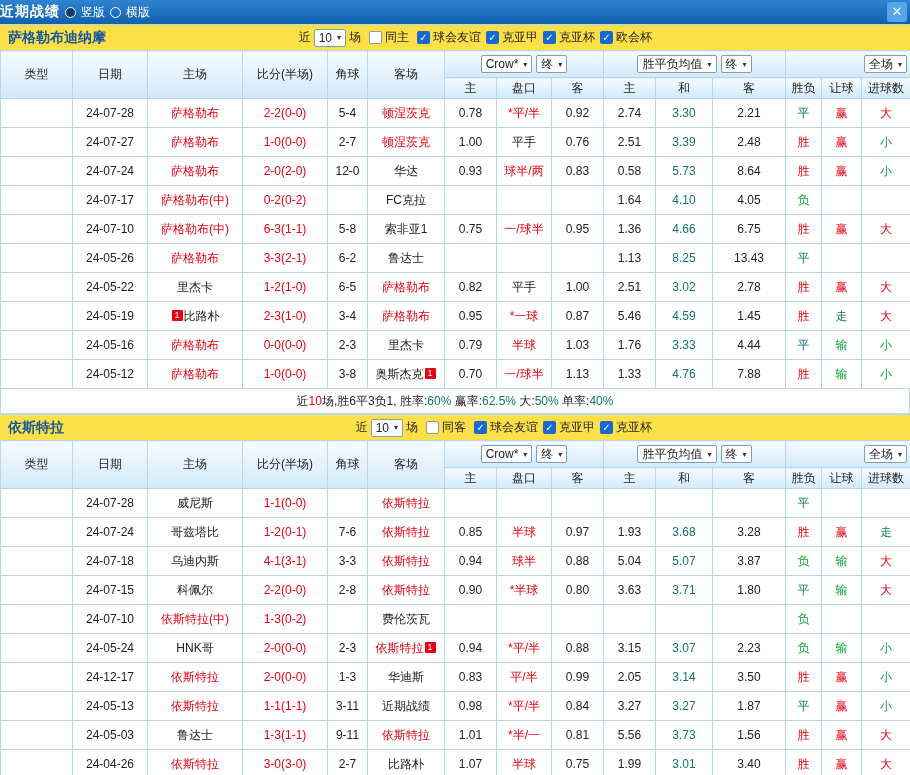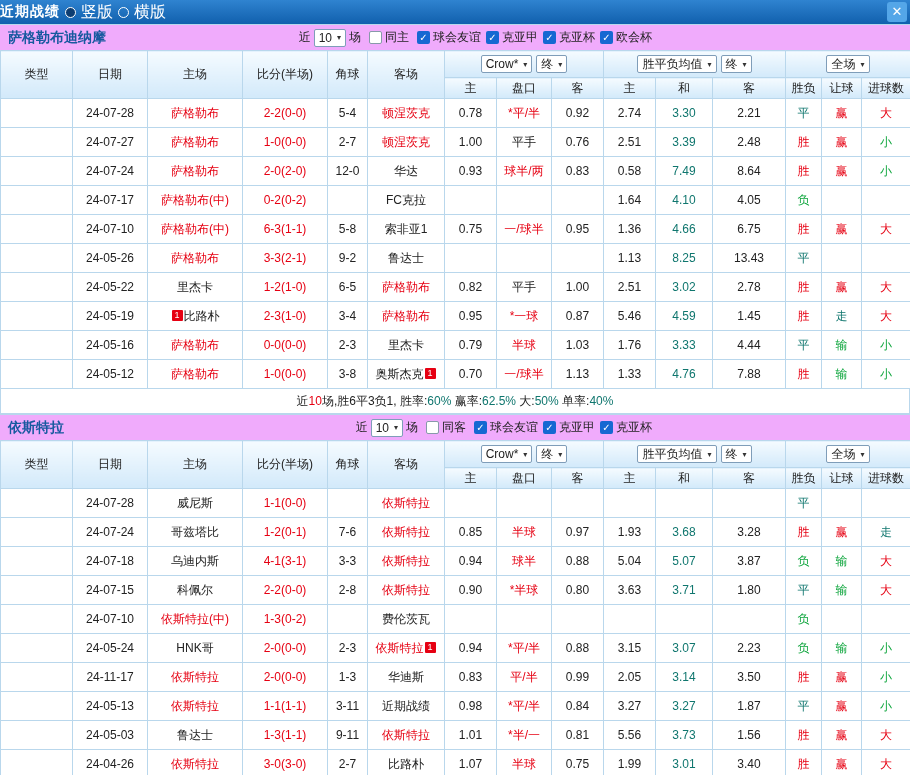--- a/index.html
+++ b/index.html
@@ -4,43 +4,43 @@
 <style>
   html,body{margin:0;padding:0;}
   body{width:910px;background:#fff;font-family:"Liberation Sans","DejaVu Sans",sans-serif;font-size:12px;color:#222;}
 
   
   .titlebar{height:24px;background:linear-gradient(180deg,#2f83d0,#1160ad);display:flex;align-items:center;position:relative;}
   .title-center{flex:1;display:flex;align-items:center;justify-content:flex-start;gap:5px;color:#fff;}
   .page-title{font-size:14px;font-weight:bold;letter-spacing:1px;}
   .radio{width:11px;height:11px;border-radius:50%;border:1px solid #fff;background:transparent;display:inline-block;box-sizing:border-box;}
   .radio.selected{background:#0d3d71;}
-  .radio-label{font-size:16px;color:#fff;cursor:pointer;}
+  .radio-label{font-size:12px;color:#fff;cursor:pointer;}
   .close-btn{position:absolute;right:3px;top:2px;width:20px;height:20px;background:#54a6e8;border-radius:3px;color:#fff;font-size:13px;font-weight:bold;text-align:center;line-height:20px;cursor:pointer;}
 
   
-  .team-bar{height:25px;background:#f0abfc;display:flex;align-items:center;padding:0 8px;border-top:1px solid #b9d7ec;}
+  .team-bar{height:25px;background:#fde047;display:flex;align-items:center;padding:0 8px;border-top:1px solid #b9d7ec;}
   .team-name{font-size:14px;font-weight:bold;color:#17599f;}
   .filters{display:flex;align-items:center;margin-left:auto;margin-right:250px;gap:3px;}
   .flt-label{font-size:12px;}
   .mini-select{display:inline-flex;align-items:center;justify-content:space-between;gap:5px;background:#fff;border:1px solid #7f9db9;border-radius:2px;height:18px;padding:0 4px;font-size:12px;cursor:pointer;box-sizing:border-box;}
   .mini-select .arrow{font-size:8px;color:#333;}
   .chk-item{display:inline-flex;align-items:center;gap:3px;margin-left:5px;cursor:pointer;}
   .chk{width:13px;height:13px;border-radius:2px;display:inline-flex;align-items:center;justify-content:center;box-sizing:border-box;}
   .chk.checked{background:#1668d2;color:#fff;font-size:10px;}
   .chk.unchecked{background:#fff;border:1px solid #8899aa;}
 
   
   table.grid{width:910px;border-collapse:collapse;table-layout:fixed;}
   .grid th,.grid td{border:1px solid #b9d7ec;text-align:center;overflow:hidden;white-space:nowrap;padding:0;}
   .grid thead th{background:linear-gradient(180deg,#f5fbff,#d2e9fa);font-weight:normal;font-size:12px;color:#222;}
   tr.hdr-top th{height:26px;}
   tr.hdr-sub th{height:20px;}
   .sel-wrap{display:flex;align-items:center;justify-content:center;gap:4px;padding:0 3px;}
-  .sel-wrap.right{justify-content:center;}
+  .sel-wrap.right{justify-content:flex-end;}
   .grid tbody td{height:28px;font-size:12px;background:#fff;}
   td.comp{color:#fff;}
   .comp-friendly{background:#00a89c;}
   .comp-league{background:#f09d3e;}
   .comp-cup{background:#4080d8;}
   .c-red{color:#e60012;}
   .c-blue{color:#0f766e;}
   .c-green{color:#0da53c;}
   .c-black{color:#222;}
   .badge1{display:inline-block;background:#e60012;color:#fff;font-size:9px;line-height:11px;height:11px;min-width:9px;padding:0 1px;border-radius:1px;margin:0 1px;vertical-align:2px;}
@@ -201,21 +201,21 @@
           <td class="comp comp-friendly">球会友谊</td>
           <td>24-07-24</td>
           <td class="c-red">萨格勒布</td>
           <td class="c-red">2-0(2-0)</td>
           <td>12-0</td>
           <td class="c-black">华达</td>
           <td>0.93</td>
           <td class="c-red">球半/两</td>
           <td>0.83</td>
           <td>0.58</td>
-          <td class="c-blue">7.49</td>
+          <td class="c-blue">5.73</td>
           <td>8.64</td>
           <td class="c-red">胜</td>
           <td class="c-red">赢</td>
           <td class="c-green">小</td>
         </tr>
         <tr>
           <td class="comp comp-friendly">球会友谊</td>
           <td>24-07-17</td>
           <td class="c-red">萨格勒布(中)</td>
           <td class="c-red">0-2(0-2)</td>
@@ -246,21 +246,21 @@
           <td>6.75</td>
           <td class="c-red">胜</td>
           <td class="c-red">赢</td>
           <td class="c-red">大</td>
         </tr>
         <tr>
           <td class="comp comp-league">克亚甲</td>
           <td>24-05-26</td>
           <td class="c-red">萨格勒布</td>
           <td class="c-red">3-3(2-1)</td>
-          <td>9-2</td>
+          <td>6-2</td>
           <td class="c-black">鲁达士</td>
           <td></td>
           <td class=""></td>
           <td></td>
           <td>1.13</td>
           <td class="c-blue">8.25</td>
           <td>13.43</td>
           <td class="c-blue">平</td>
           <td class=""></td>
           <td class=""></td>
@@ -545,21 +545,21 @@
           <td>0.88</td>
           <td>3.15</td>
           <td class="c-blue">3.07</td>
           <td>2.23</td>
           <td class="c-green">负</td>
           <td class="c-green">输</td>
           <td class="c-green">小</td>
         </tr>
         <tr>
           <td class="comp comp-league">克亚甲</td>
-          <td>24-11-17</td>
+          <td>24-12-17</td>
           <td class="c-red">依斯特拉</td>
           <td class="c-red">2-0(0-0)</td>
           <td>1-3</td>
           <td class="c-black">华迪斯</td>
           <td>0.83</td>
           <td class="c-red">平/半</td>
           <td>0.99</td>
           <td>2.05</td>
           <td class="c-blue">3.14</td>
           <td>3.50</td>

